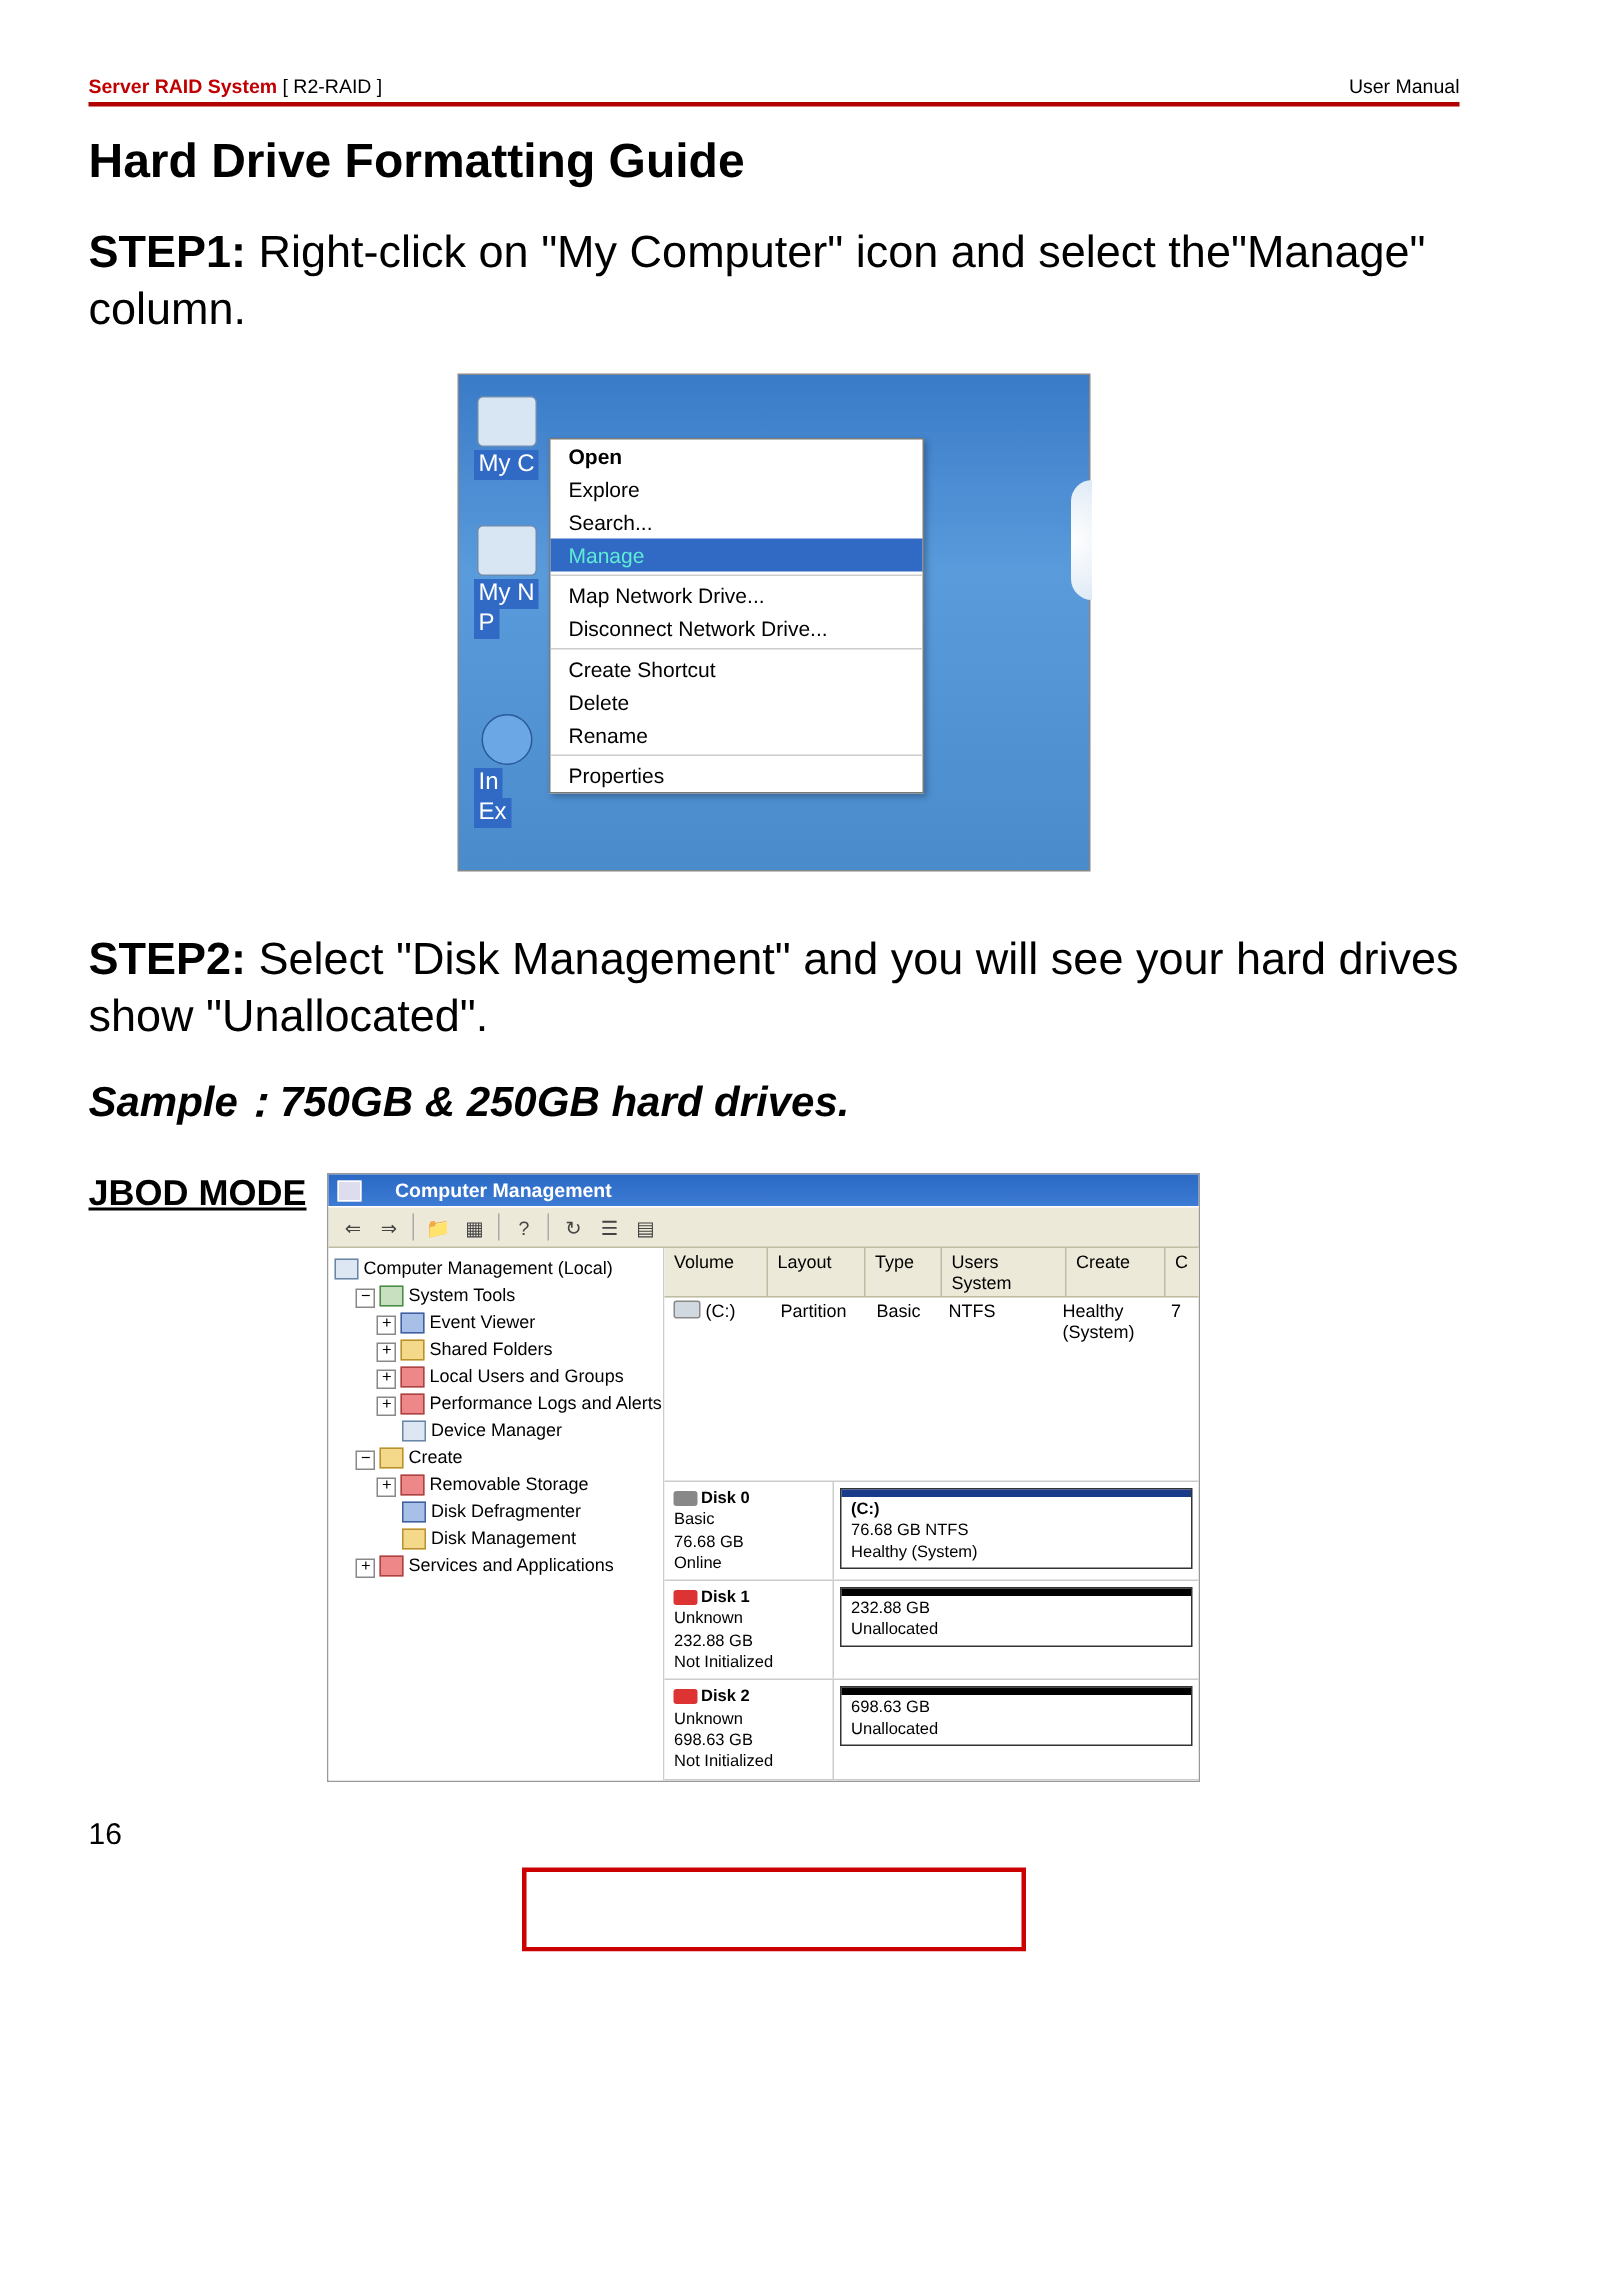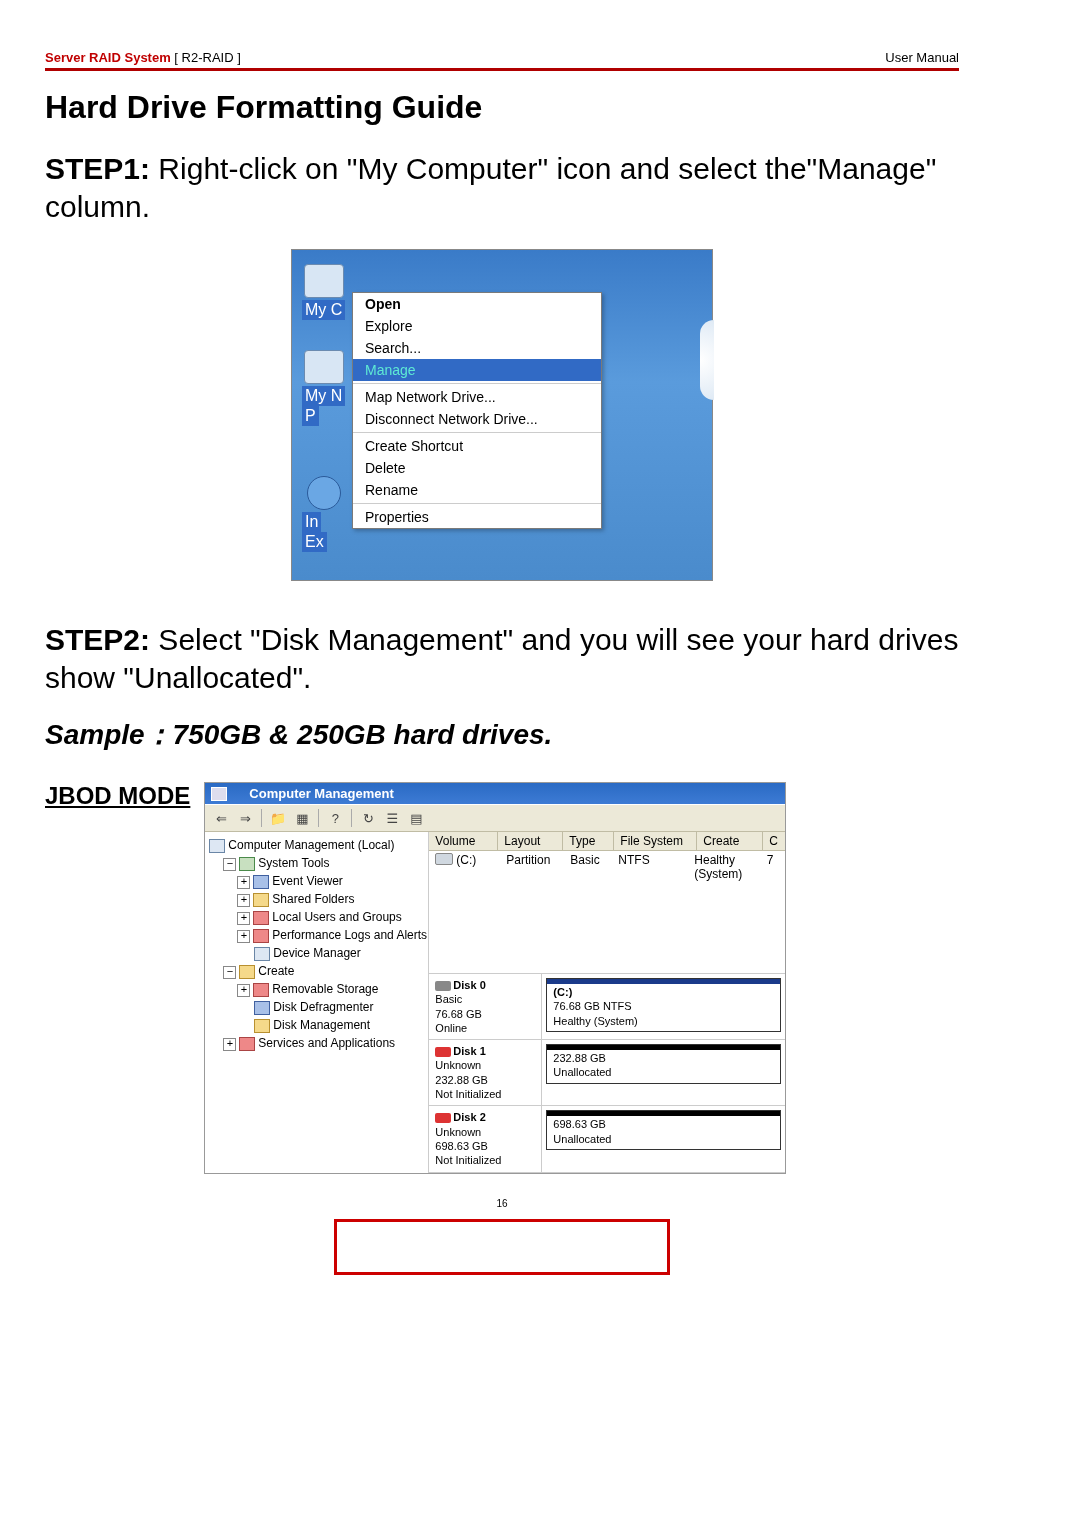--- a/index.html
+++ b/index.html
@@ -6,20 +6,21 @@
     margin: 0;
     padding: 0;
     font-family: Arial, Helvetica, sans-serif;
     background: #fff;
     width: 1080px;
   }
   .page {
     padding: 50px 45px 0 45px;
     box-sizing: border-box;
     width: 1004px;
+    margin-left: 14px;
   }
   .header-bar {
     border-bottom: 3px solid #b00000;
     padding-bottom: 3px;
     margin-bottom: 18px;
     display: flex;
     justify-content: space-between;
     font-size: 13px;
   }
   .header-left .red { color: #c00000; font-weight: bold; }
@@ -248,22 +249,21 @@
   .disk-bar .topstrip {
     position: absolute;
     left: 0; right: 0; top: 0; height: 5px;
   }
   .topstrip.blue { background: #1a3a8a; }
   .topstrip.black { background: #000; }
   .disk-bar .lbl { font-weight: bold; }
   .disk-bar .txt { margin-top: 3px; }
 
   .page-num {
-    text-align: center;
-    font-size: 10px;
+    font-size: 20px;
     margin-top: 24px;
   }
   .redbox {
     border: 3px solid #c00;
     width: 330px;
     height: 50px;
     margin: 10px auto 0 auto;
   }
 </style>
 </head>
@@ -359,21 +359,21 @@
           <div class="node ind2"><span class="exp">+</span><span class="ic red"></span><span>Removable Storage</span></div>
           <div class="node ind2"><span class="ic blue" style="margin-left:17px"></span><span>Disk Defragmenter</span></div>
           <div class="node ind2"><span class="ic" style="margin-left:17px"></span><span>Disk Management</span></div>
           <div class="node ind1"><span class="exp">+</span><span class="ic red"></span><span>Services and Applications</span></div>
         </div>
         <div class="cm-right">
           <div class="cm-vol-header">
             <div class="col" style="width:56px">Volume</div>
             <div class="col" style="width:52px">Layout</div>
             <div class="col" style="width:38px">Type</div>
-            <div class="col" style="width:70px">File System</div>
+            <div class="col" style="width:70px">Users System</div>
             <div class="col" style="flex:1">Create</div>
             <div class="col" style="width:10px;border-right:none">C</div>
           </div>
           <div class="cm-vol-row">
             <span class="vol-icon"></span>
             <span class="cell" style="width:44px">(C:)</span>
             <span class="cell" style="width:58px">Partition</span>
             <span class="cell" style="width:42px">Basic</span>
             <span class="cell" style="width:70px">NTFS</span>
             <span class="cell" style="flex:1">Healthy (System)</span>

